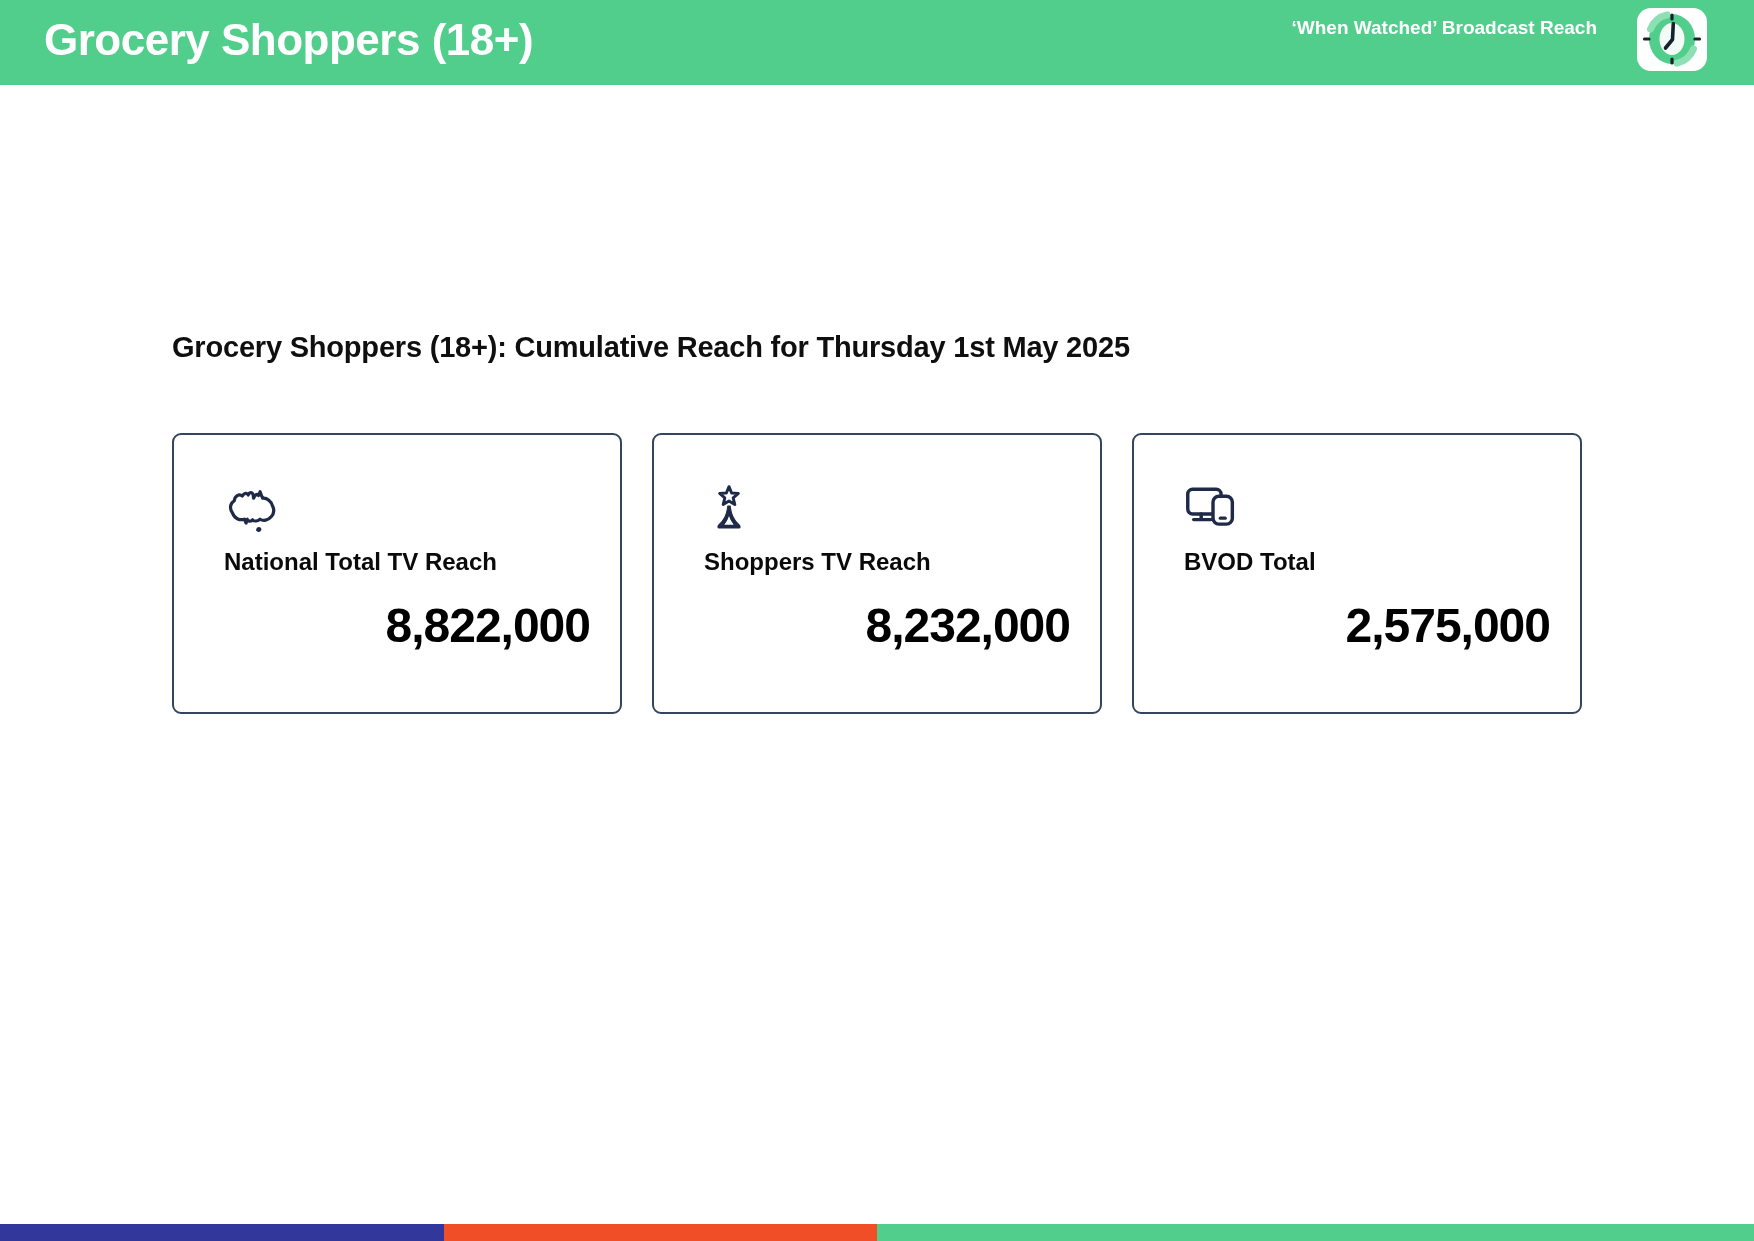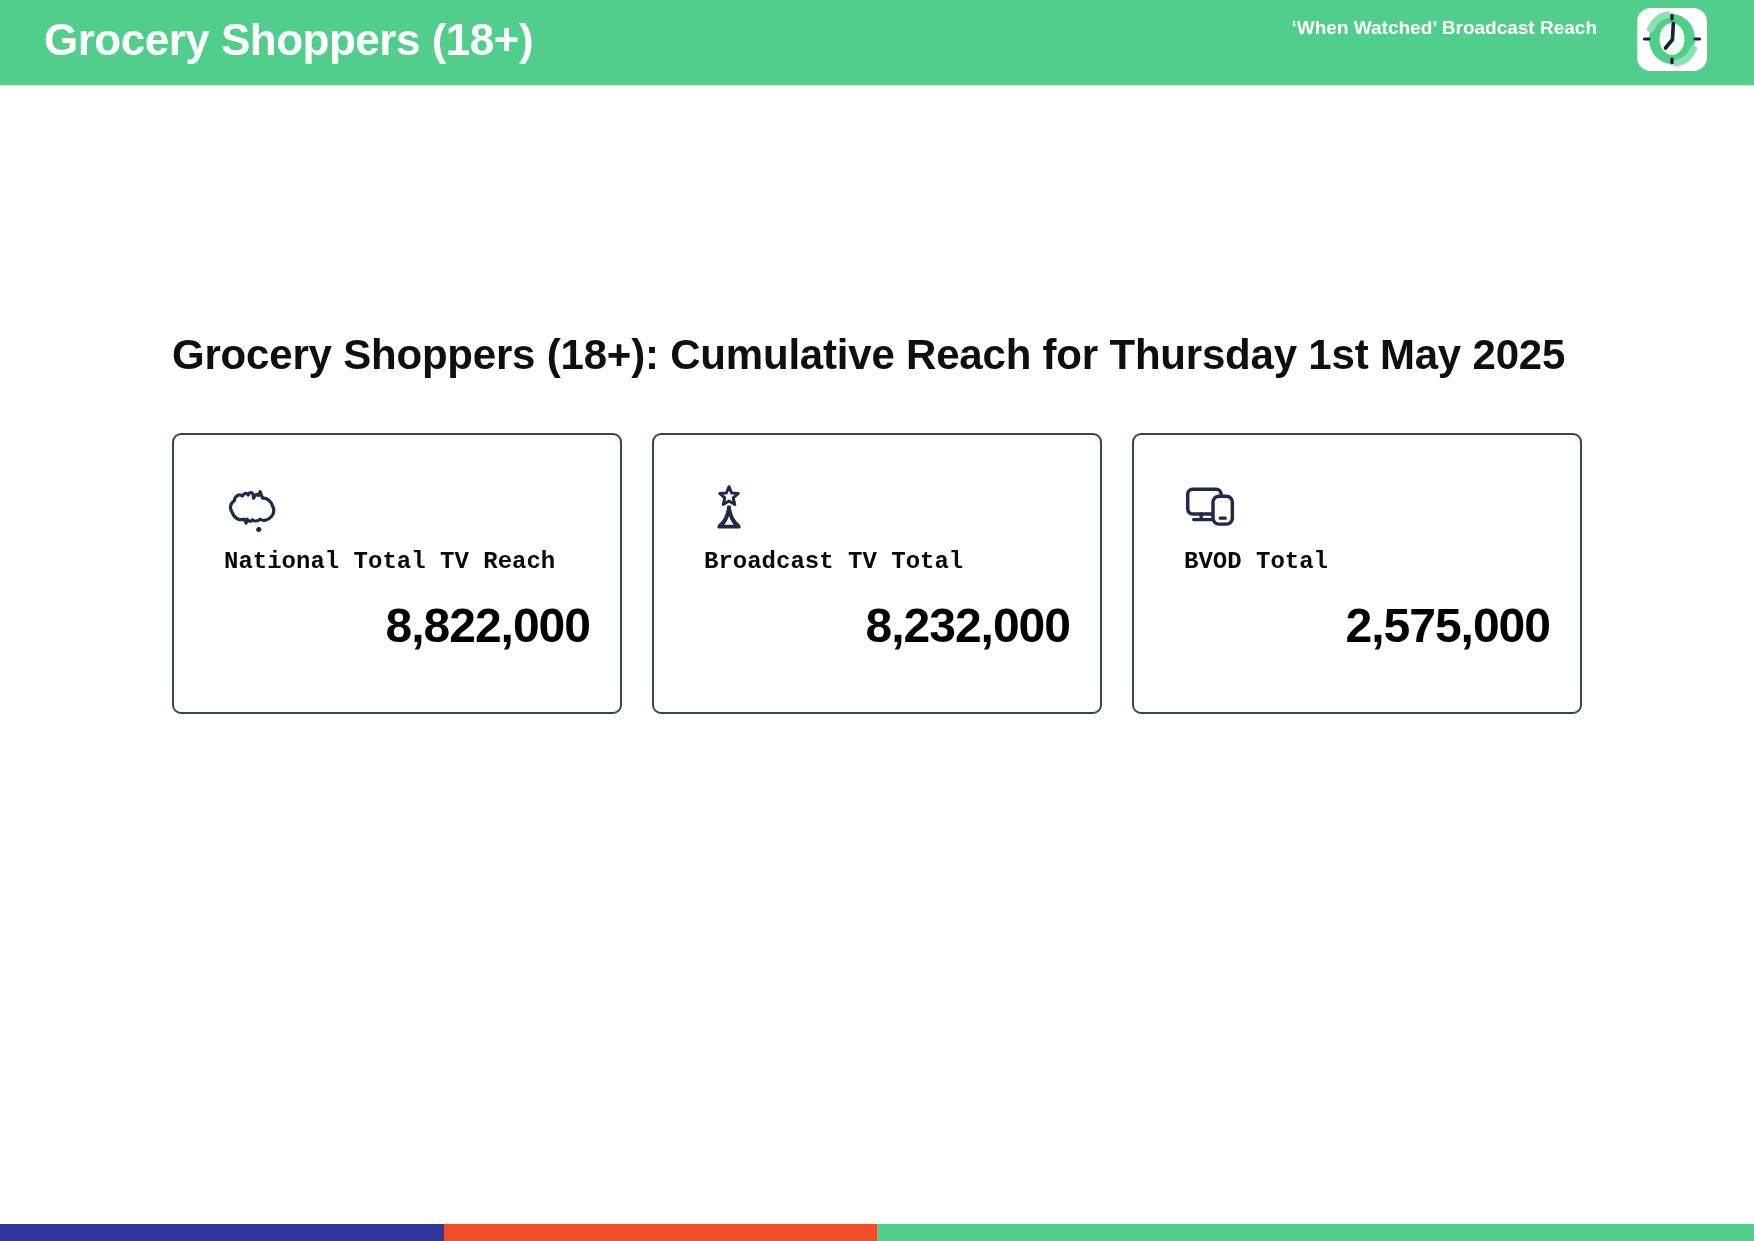--- a/index.html
+++ b/index.html
@@ -30,39 +30,39 @@
   }
   .clock-badge {
     width:70px; height:63px; background:#ffffff; border-radius:14px;
     display:flex; align-items:center; justify-content:center;
     align-self:center;
   }
 
   
   .page-heading {
     position:absolute; left:172px; top:331px;
-    font-size:42px; font-weight:bold; color:#0f0f0f; letter-spacing:-0.2px;
+    font-size:29px; font-weight:bold; color:#0f0f0f; letter-spacing:-0.2px;
     white-space:nowrap;
   }
 
   
   .cards {
     position:absolute; left:172px; top:433px;
     display:flex; gap:30px;
   }
   .card {
     width:450px; height:281px;
     border:2px solid #36455B; border-radius:9px;
     background:#ffffff;
     padding:48px 30px 0 50px;
   }
   .card-icon { height:52px; display:flex; align-items:flex-start; }
   .card-label {
     margin-top:14px; font-size:24px; font-weight:bold; color:#0a0a0a;
-    line-height:26px; white-space:nowrap;font-family:Liberation Mono, monospace;
+    line-height:26px; white-space:nowrap;
   }
   .card-value {
     margin-top:20px; font-size:48px; font-weight:bold; color:#000000;
     line-height:62px; letter-spacing:-1px; white-space:nowrap;text-align:right;
   }
 
   
   .stripe {
     position:absolute; left:0; bottom:0; width:100%; height:17px;
     display:flex;
@@ -113,21 +113,21 @@
     </article>
 
     <article class="card">
       <div class="card-icon">
         <svg width="50" height="50" viewBox="0 0 48 46">
           <path d="M24 2.5 L26.5 8.6 L33 9 L28 13.3 L29.6 19.7 L24 16.2 L18.4 19.7 L20 13.3 L15 9 L21.5 8.6 Z" fill="none" stroke="#1E2A47" stroke-width="2.8" stroke-linejoin="round"></path>
           <path d="M22.8 21 L25.2 21 C25.8 28.5 28.8 35 33.6 39 L29 39 C26.8 36.4 25.2 33.2 24 29.4 C22.8 33.2 21.2 36.4 19 39 L14.4 39 C19.2 35 22.2 28.5 22.8 21 Z" fill="#1E2A47" stroke="#1E2A47" stroke-width="1" stroke-linejoin="round"></path>
           <rect x="13" y="39.2" width="22" height="3.6" rx="1.4" fill="#1E2A47"></rect>
         </svg>
       </div>
-      <div class="card-label">Broadcast TV Total</div>
+      <div class="card-label">Shoppers TV Reach</div>
       <div class="card-value">8,232,000</div>
     </article>
 
     <article class="card">
       <div class="card-icon">
         <svg width="58" height="50" viewBox="0 0 54 46">
           <rect x="3.5" y="5.5" width="31" height="23" rx="4.5" fill="none" stroke="#1E2A47" stroke-width="3.2"></rect>
           <path d="M16 28.5 v5" stroke="#1E2A47" stroke-width="3.2" stroke-linecap="round"></path>
           <path d="M9 33.8 H25" stroke="#1E2A47" stroke-width="3.2" stroke-linecap="round"></path>
           <rect x="27" y="12" width="18" height="26" rx="5.5" fill="#ffffff" stroke="#1E2A47" stroke-width="3.2"></rect>

